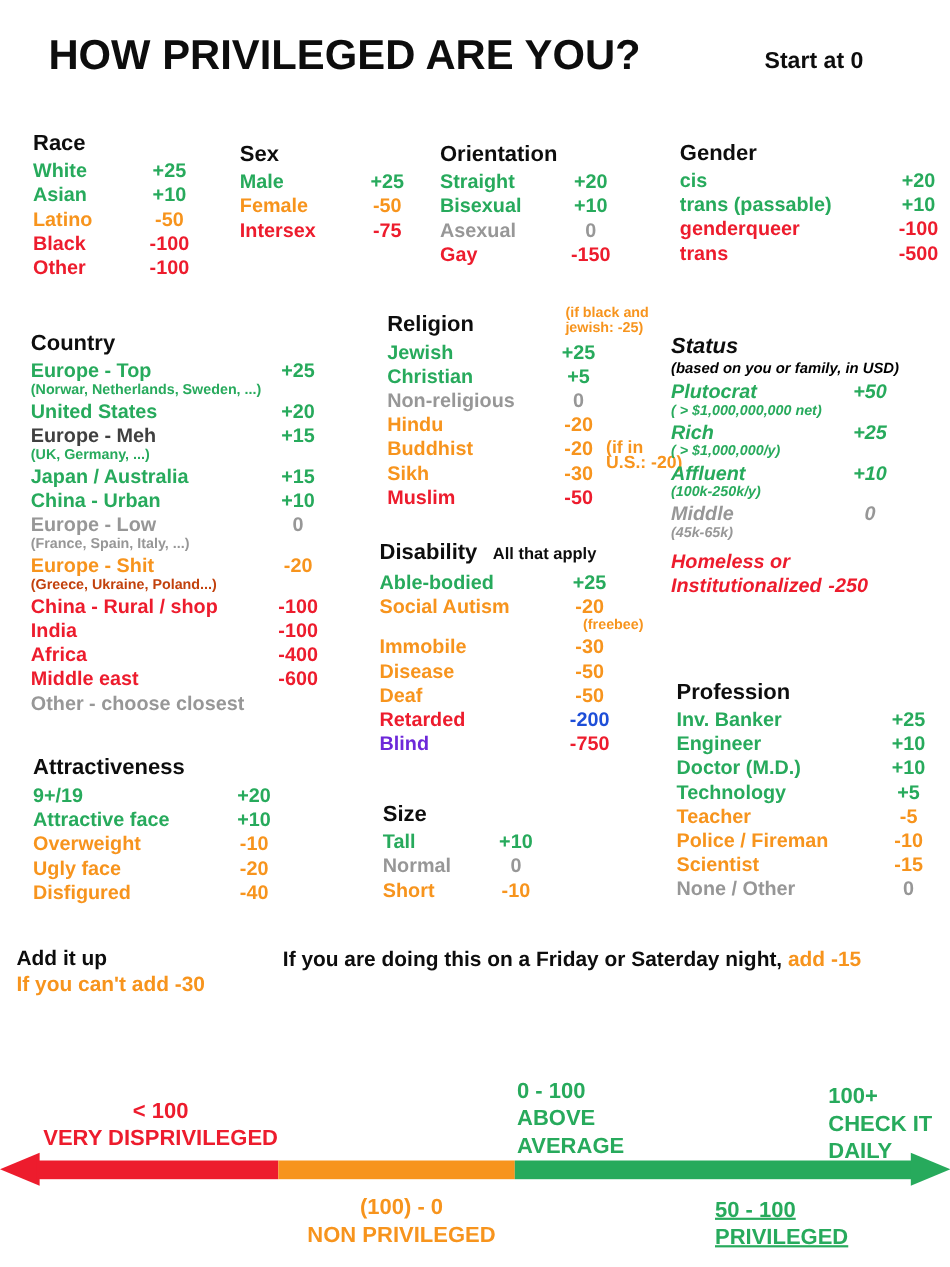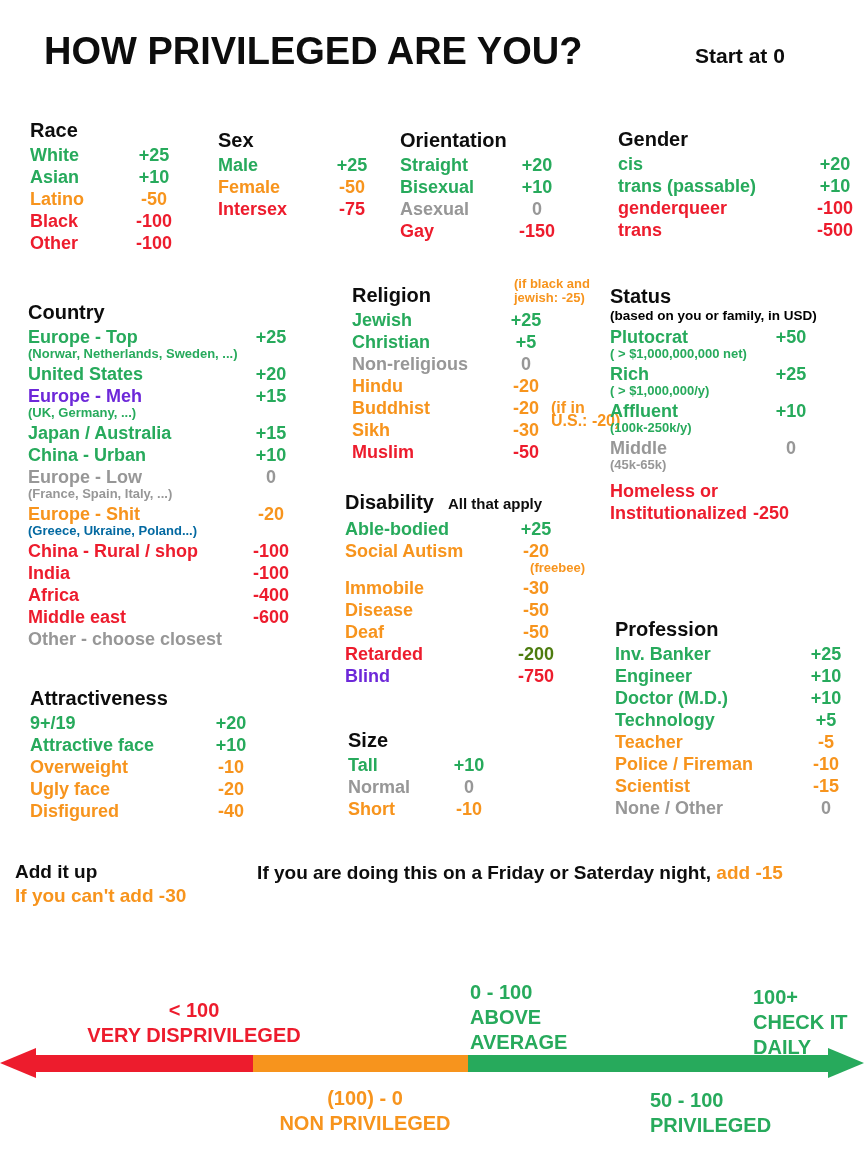--- a/index.html
+++ b/index.html
@@ -137,37 +137,37 @@
 
       <div class="row">
         <span class="label" style="color: rgb(39, 170, 92);">Europe - Top</span><span class="value" style="color: rgb(39, 170, 92);">+25</span><span class="sub" style="color: rgb(39, 170, 92);">(Norwar, Netherlands, Sweden, ...)</span>
       </div>
 
       <div class="row">
         <span class="label" style="color: rgb(39, 170, 92);">United States</span><span class="value" style="color: rgb(39, 170, 92);">+20</span>
       </div>
 
       <div class="row">
-        <span class="label" style="color: #6d28d9;">Europe - Meh</span><span class="value" style="color: rgb(39, 170, 92);">+15</span><span class="sub" style="color: rgb(39, 170, 92);">(UK, Germany, ...)</span>
+        <span class="label" style="color: #404040;">Europe - Meh</span><span class="value" style="color: rgb(39, 170, 92);">+15</span><span class="sub" style="color: rgb(39, 170, 92);">(UK, Germany, ...)</span>
       </div>
 
       <div class="row">
         <span class="label" style="color: rgb(39, 170, 92);">Japan / Australia</span><span class="value" style="color: rgb(39, 170, 92);">+15</span>
       </div>
 
       <div class="row">
         <span class="label" style="color: rgb(39, 170, 92);">China - Urban</span><span class="value" style="color: rgb(39, 170, 92);">+10</span>
       </div>
 
       <div class="row">
         <span class="label" style="color: rgb(151, 151, 151);">Europe - Low</span><span class="value" style="color: rgb(151, 151, 151);">0</span><span class="sub" style="color: rgb(151, 151, 151);">(France, Spain, Italy, ...)</span>
       </div>
 
       <div class="row">
-        <span class="label" style="color: rgb(247, 148, 29);">Europe - Shit</span><span class="value" style="color: rgb(247, 148, 29);">-20</span><span class="sub" style="color: #0369a1;">(Greece, Ukraine, Poland...)</span>
+        <span class="label" style="color: rgb(247, 148, 29);">Europe - Shit</span><span class="value" style="color: rgb(247, 148, 29);">-20</span><span class="sub" style="color: #c2410c;">(Greece, Ukraine, Poland...)</span>
       </div>
 
       <div class="row">
         <span class="label" style="color: rgb(237, 28, 45);">China - Rural / shop</span><span class="value" style="color: rgb(237, 28, 45);">-100</span>
       </div>
 
       <div class="row">
         <span class="label" style="color: rgb(237, 28, 45);">India</span><span class="value" style="color: rgb(237, 28, 45);">-100</span>
       </div>
 
@@ -215,21 +215,21 @@
       <div class="row">
         <span class="label" style="color: rgb(247, 148, 29);">Sikh</span><span class="value" style="color: rgb(247, 148, 29);">-30</span>
       </div>
 
       <div class="row">
         <span class="label" style="color: rgb(237, 28, 45);">Muslim</span><span class="value" style="color: rgb(237, 28, 45);">-50</span>
       </div>
     </div>
 </div>
 
-<div class="section" style="left:610px;top:284px;width:252px;--valcol:152px;">
+<div class="section" style="left:610px;top:303px;width:252px;font-style:italic;--valcol:152px;">
   <div class="sec-title">Status</div>
   <div class="sec-subtitle">(based on you or family, in USD)</div>
   <div>
 
       <div class="row">
         <span class="label" style="color: rgb(39, 170, 92);">Plutocrat</span><span class="value" style="color: rgb(39, 170, 92);">+50</span><span class="sub" style="color: rgb(39, 170, 92);">( &gt; $1,000,000,000 net)</span>
       </div>
 
       <div class="row">
         <span class="label" style="color: rgb(39, 170, 92);">Rich</span><span class="value" style="color: rgb(39, 170, 92);">+25</span><span class="sub" style="color: rgb(39, 170, 92);">( &gt; $1,000,000/y)</span>
@@ -270,21 +270,21 @@
 
       <div class="row">
         <span class="label" style="color: rgb(247, 148, 29);">Disease</span><span class="value" style="color: rgb(247, 148, 29);">-50</span>
       </div>
 
       <div class="row">
         <span class="label" style="color: rgb(247, 148, 29);">Deaf</span><span class="value" style="color: rgb(247, 148, 29);">-50</span>
       </div>
 
       <div class="row">
-        <span class="label" style="color: rgb(237, 28, 45);">Retarded</span><span class="value" style="color: #4d7c0f;">-200</span>
+        <span class="label" style="color: rgb(237, 28, 45);">Retarded</span><span class="value" style="color: #1d4ed8;">-200</span>
       </div>
 
       <div class="row">
         <span class="label" style="color: #6d28d9;">Blind</span><span class="value" style="color: rgb(237, 28, 45);">-750</span>
       </div>
     </div>
 </div>
 
 <div class="section" style="left:30px;top:686px;width:250px;--valcol:172px;">
   <div class="sec-title">Attractiveness</div>
@@ -371,21 +371,21 @@
 <div class="abs footer-note" style="left:176px;top:862px;width:688px;">
   <span style="color:#0d0d0d;">If you are doing this on a Friday or Saterday night,</span>
   <span style="color:#f7941d;">add -15</span>
 </div>
 
 <div class="abs" style="left:15px;top:860px;">
   <div class="addup-title">Add it up</div>
   <div class="addup-note" style="color:#f7941d;">If you can't add -30</div>
 </div>
 
-<div class="abs scale-label center" style="left:0;top:998px;width:292px;color:#ed1c2d;margin-left:48px;">
+<div class="abs scale-label center" style="left:0;top:998px;width:292px;color:#ed1c2d;">
   <div>&lt; 100</div>
   <div>VERY DISPRIVILEGED</div>
 </div>
 <div class="abs scale-label" style="left:470px;top:980px;color:#27aa5c;">
   <div>0 - 100</div>
   <div>ABOVE</div>
   <div>AVERAGE</div>
 </div>
 <div class="abs scale-label" style="left:753px;top:985px;color:#27aa5c;">
   <div>100+</div>
@@ -400,16 +400,16 @@
     <div class="seg" style="width:215px;background:#f7941d;"></div>
     <div class="seg" style="flex:1;background:#27aa5c;"></div>
   </div>
   <div class="head right"></div>
 </div>
 
 <div class="abs scale-label center" style="left:230px;top:1086px;width:270px;color:#f7941d;">
   <div>(100) - 0</div>
   <div>NON PRIVILEGED</div>
 </div>
-<div class="abs scale-label" style="left:650px;top:1088px;color:#27aa5c;">
+<div class="abs scale-label" style="left:650px;top:1088px;color:#27aa5c;text-decoration:underline;">
   <div>50 - 100</div>
   <div>PRIVILEGED</div>
 </div>
 
 </body></html>

